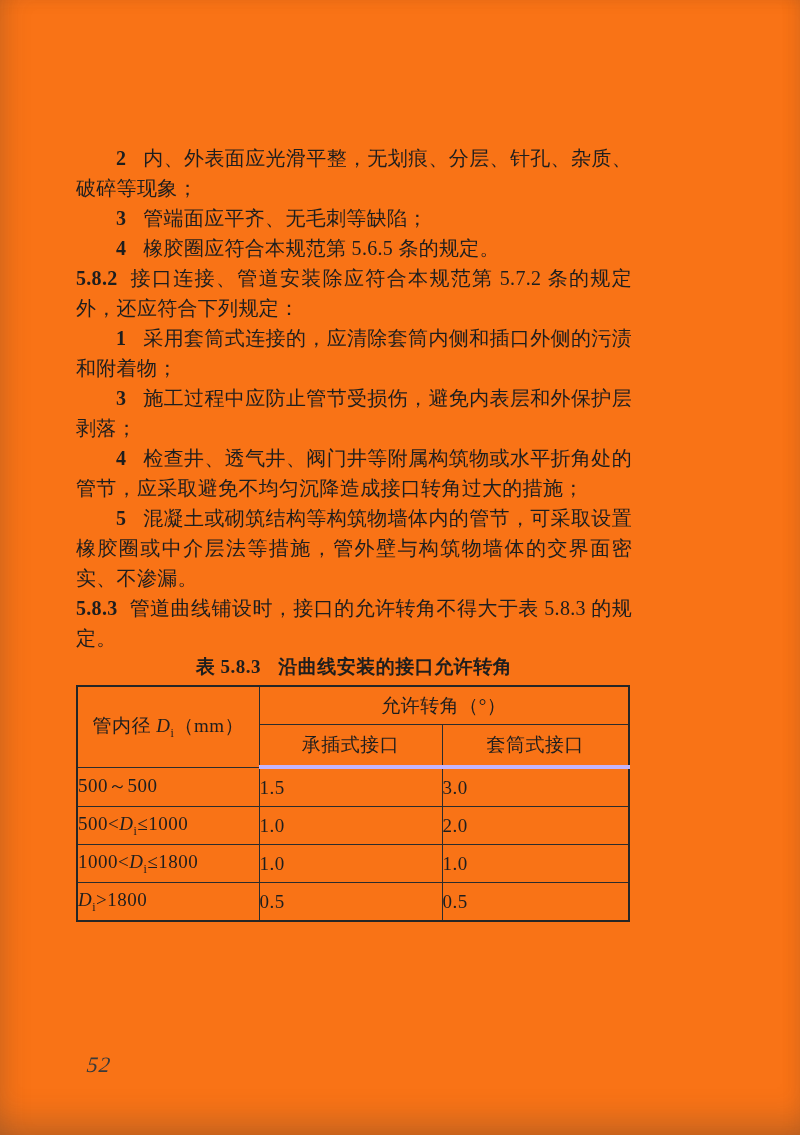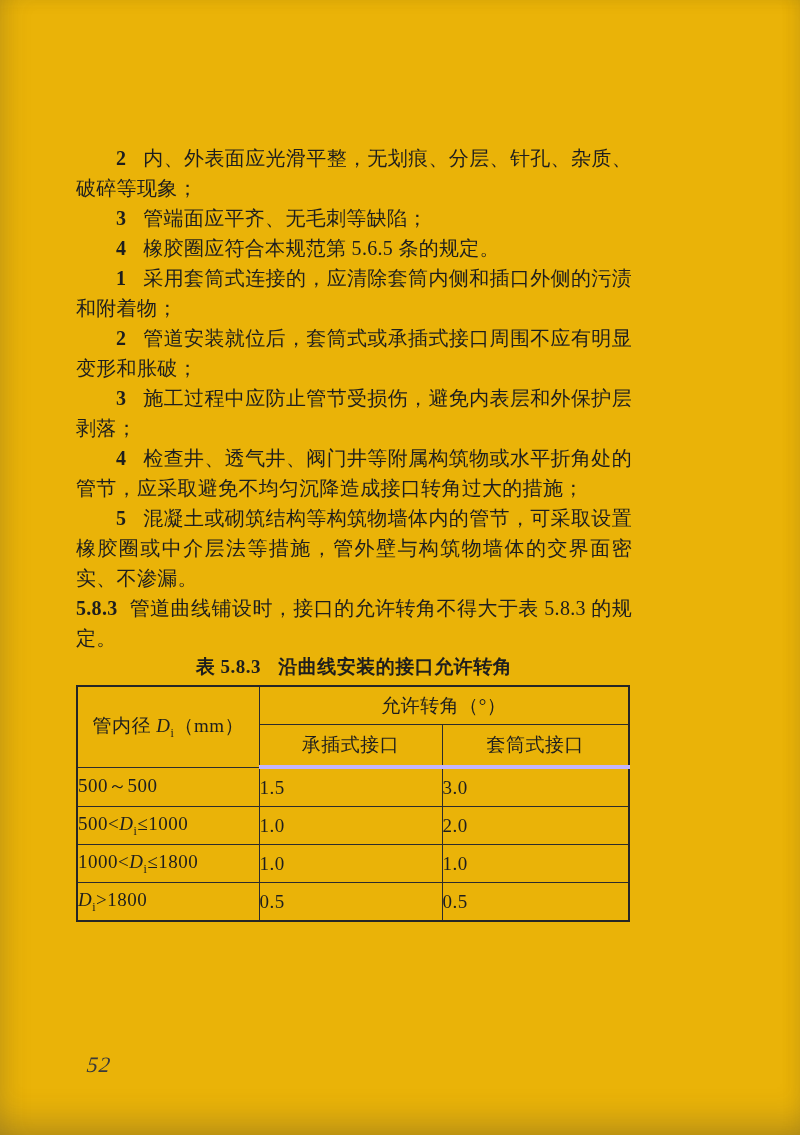--- a/index.html
+++ b/index.html
@@ -5,21 +5,21 @@
   html, body {
     margin: 0;
     padding: 0;
     background: #e8e8e6;
   }
   .page {
     position: relative;
     width: 800px;
     height: 1135px;
     margin: 0 auto;
-    background: #eab308;
+    background: #f97316;
     color: #1e1e1e;
     font-family: "Liberation Serif", "DejaVu Serif", serif;
     overflow: hidden;
     box-shadow:
       inset 0 -28px 32px -16px rgba(60,60,60,0.30),
       inset 22px 0 28px -18px rgba(60,60,60,0.18),
       inset -14px 0 20px -14px rgba(60,60,60,0.10),
       inset 0 14px 18px -14px rgba(60,60,60,0.08);
   }
   .content {
@@ -87,22 +87,22 @@
 </head>
 <body>
 
 <div class="page">
 
   <div class="content">
 
     <p class="item"><span class="para-num">2</span><span>内、外表面应光滑平整，无划痕、分层、针孔、杂质、破碎等现象；</span></p>
     <p class="item"><span class="para-num">3</span><span>管端面应平齐、无毛刺等缺陷；</span></p>
     <p class="item"><span class="para-num">4</span><span>橡胶圈应符合本规范第 5.6.5 条的规定。</span></p>
+    <p class="section"><span class="para-num">5.8.2</span><span>接口连接、管道安装除应符合本规范第 5.7.2 条的规定外，还应符合下列规定：</span></p>
     <p class="item"><span class="para-num">1</span><span>采用套筒式连接的，应清除套筒内侧和插口外侧的污渍和附着物；</span></p>
-    <p class="item"><span class="para-num">2</span><span>管道安装就位后，套筒式或承插式接口周围不应有明显变形和胀破；</span></p>
     <p class="item"><span class="para-num">3</span><span>施工过程中应防止管节受损伤，避免内表层和外保护层剥落；</span></p>
     <p class="item"><span class="para-num">4</span><span>检查井、透气井、阀门井等附属构筑物或水平折角处的管节，应采取避免不均匀沉降造成接口转角过大的措施；</span></p>
     <p class="item"><span class="para-num">5</span><span>混凝土或砌筑结构等构筑物墙体内的管节，可采取设置橡胶圈或中介层法等措施，管外壁与构筑物墙体的交界面密实、不渗漏。</span></p>
     <p class="section"><span class="para-num">5.8.3</span><span>管道曲线铺设时，接口的允许转角不得大于表 5.8.3 的规定。</span></p>
 
     <div class="table-caption">
       <span class="caption-label">表 5.8.3</span><span>沿曲线安装的接口允许转角</span>
     </div>
 
     <table class="angle-table">

